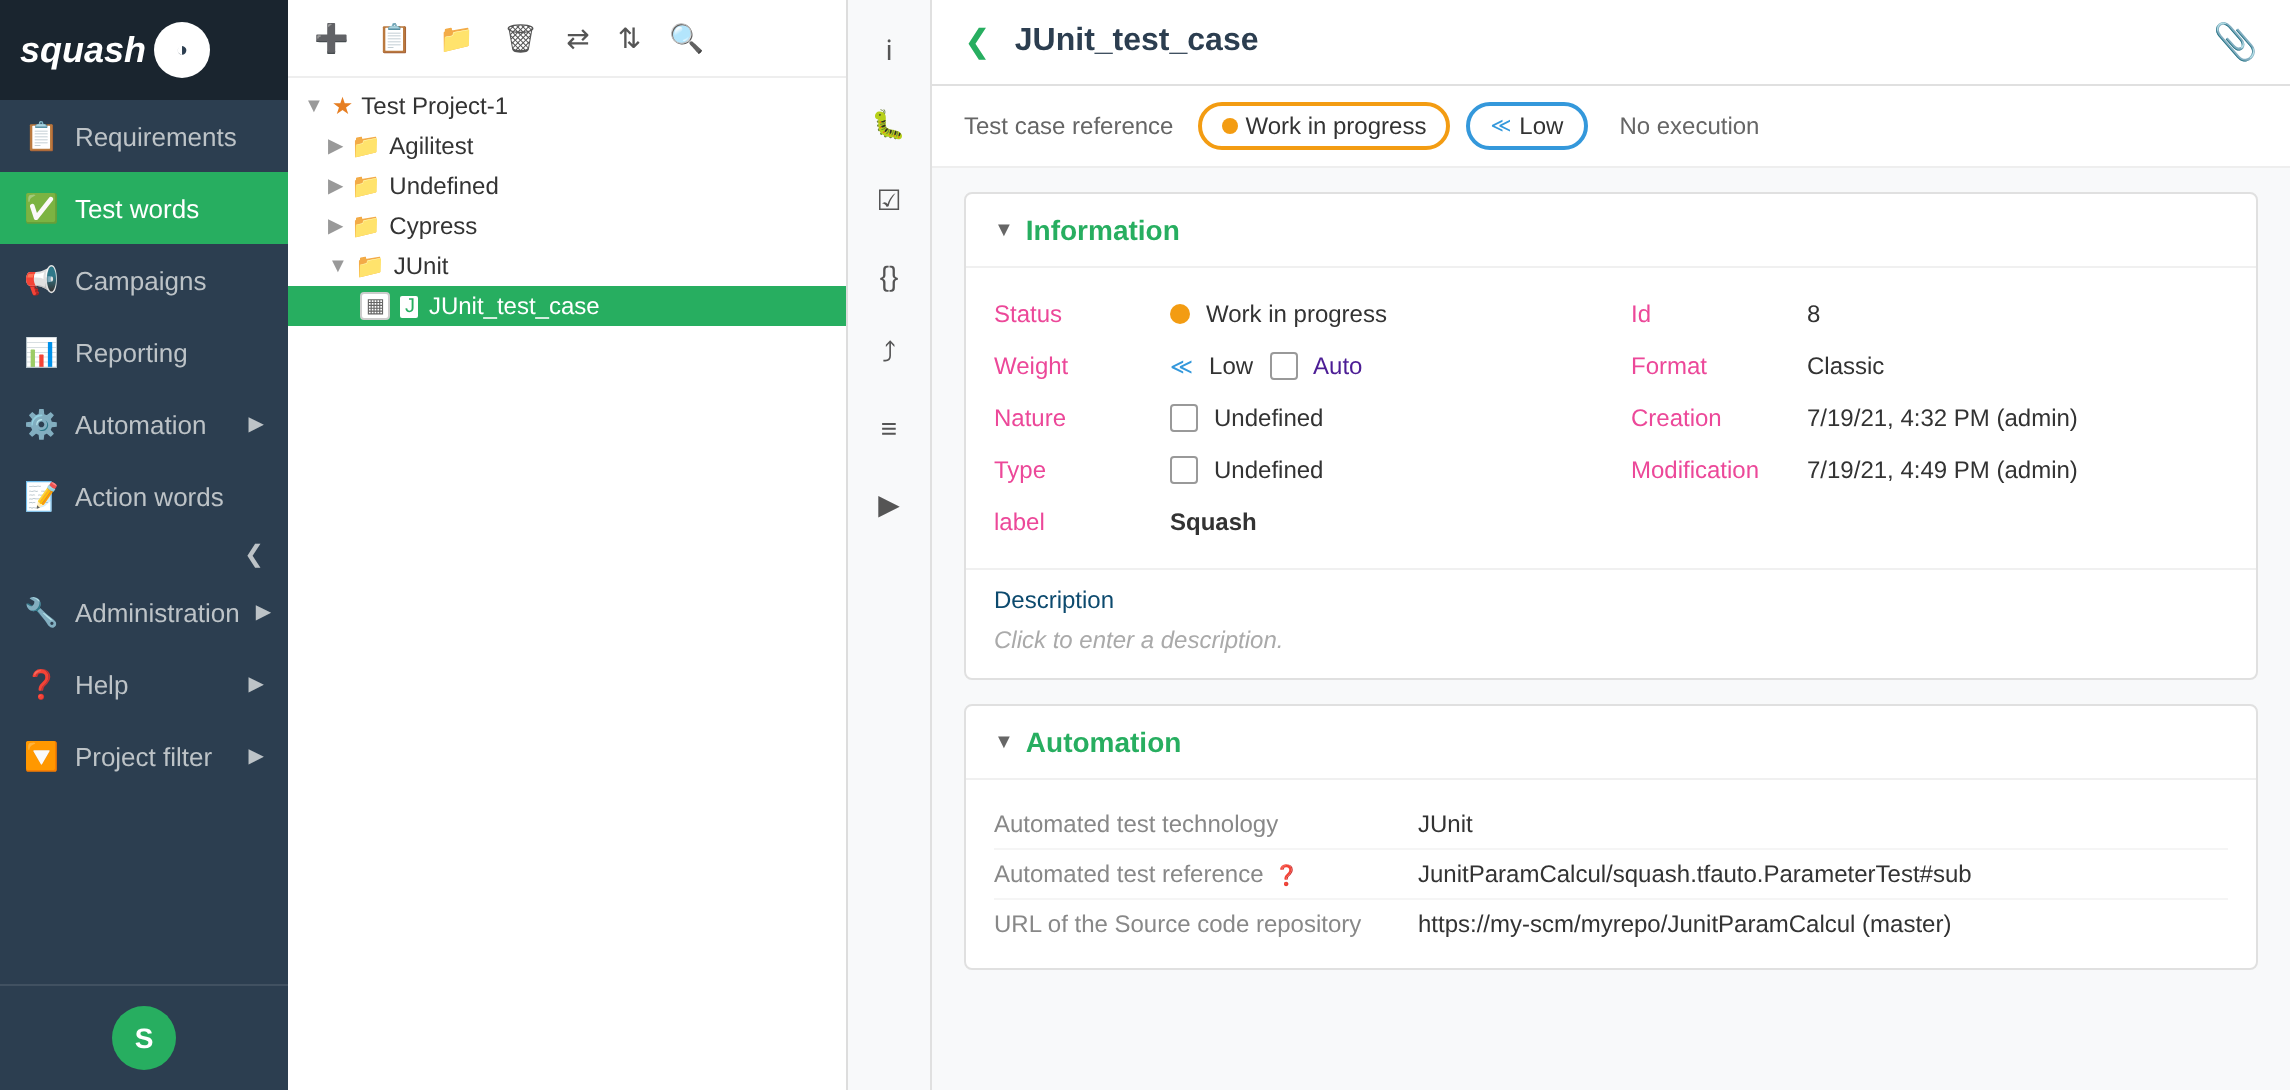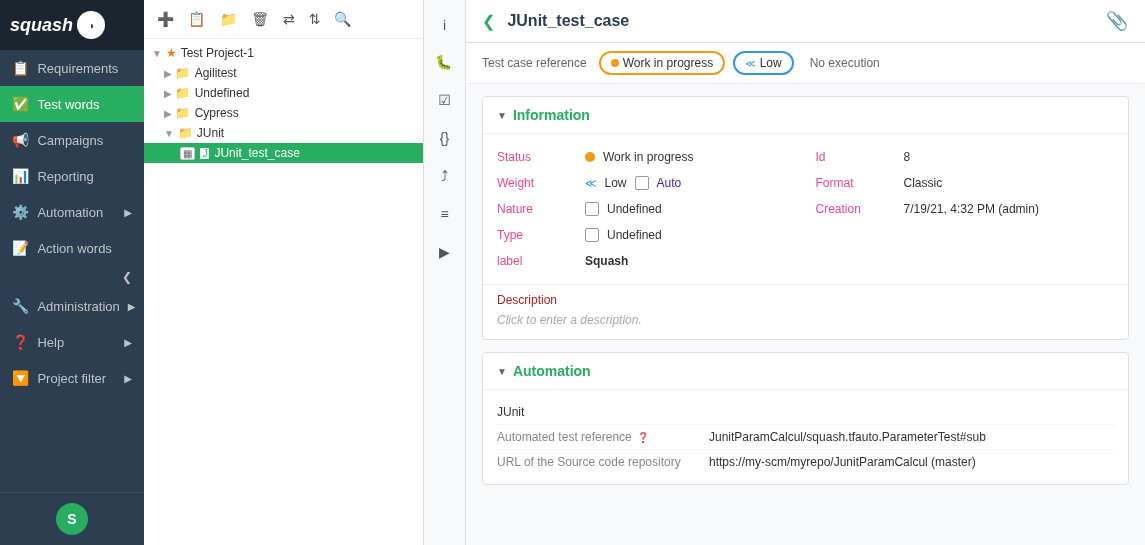--- a/index.html
+++ b/index.html
@@ -275,21 +275,21 @@
     .auto-checkbox {
       width: 14px; height: 14px; border: 1px solid #999; background: white; display: inline-block; border-radius: 2px;
     }
     .undefined-icon { width: 14px; height: 14px; border: 1px solid #999; display: inline-block; border-radius: 2px; }
 
     
     .description-area {
       padding: 8px 14px 12px;
       border-top: 1px solid #f0f0f0;
     }
-    .description-label { color: #b91c1c; font-size: 12px; margin-bottom: 6px; }
+    .description-label { color: #0c4a6e; font-size: 12px; margin-bottom: 6px; }
     .description-placeholder { color: #aaa; font-size: 12px; font-style: italic; }
     .auto-row {
       display: flex;
       align-items: flex-start;
       padding: 5px 0;
       border-bottom: 1px solid #f5f5f5;
       gap: 12px;
     }
     .auto-row:last-child { border-bottom: none; }
     .auto-key { color: #888; font-size: 12px; min-width: 200px; }
@@ -481,36 +481,41 @@
               <span class="info-value">8</span>
             </div>
             <div class="info-row">
               <span class="info-label">Format</span>
               <span class="info-value">Classic</span>
             </div>
             <div class="info-row">
               <span class="info-label">Creation</span>
               <span class="info-value">7/19/21, 4:32 PM (admin)</span>
             </div>
+            <div class="info-row">
+              <span class="info-label">Modification</span>
+              <span class="info-value">7/19/21, 4:49 PM (admin)</span>
+            </div>
           </div>
         </div>
       </div>
       <div class="description-area">
         <div class="description-label">Description</div>
         <div class="description-placeholder">Click to enter a description.</div>
       </div>
     </div>
 
     <div class="section">
       <div class="section-header">
         <span class="section-chevron">▼</span>
         <span class="section-title">Automation</span>
       </div>
       <div class="section-body">
         <div class="auto-row">
+          <span class="auto-key">Automated test technology</span>
           <span class="auto-val">JUnit</span>
         </div>
         <div class="auto-row">
           <span class="auto-key">
             <span>Automated test reference</span>
             <span class="help-icon">❓</span>
           </span>
           <span class="auto-val">JunitParamCalcul/squash.tfauto.ParameterTest#sub</span>
         </div>
         <div class="auto-row">

